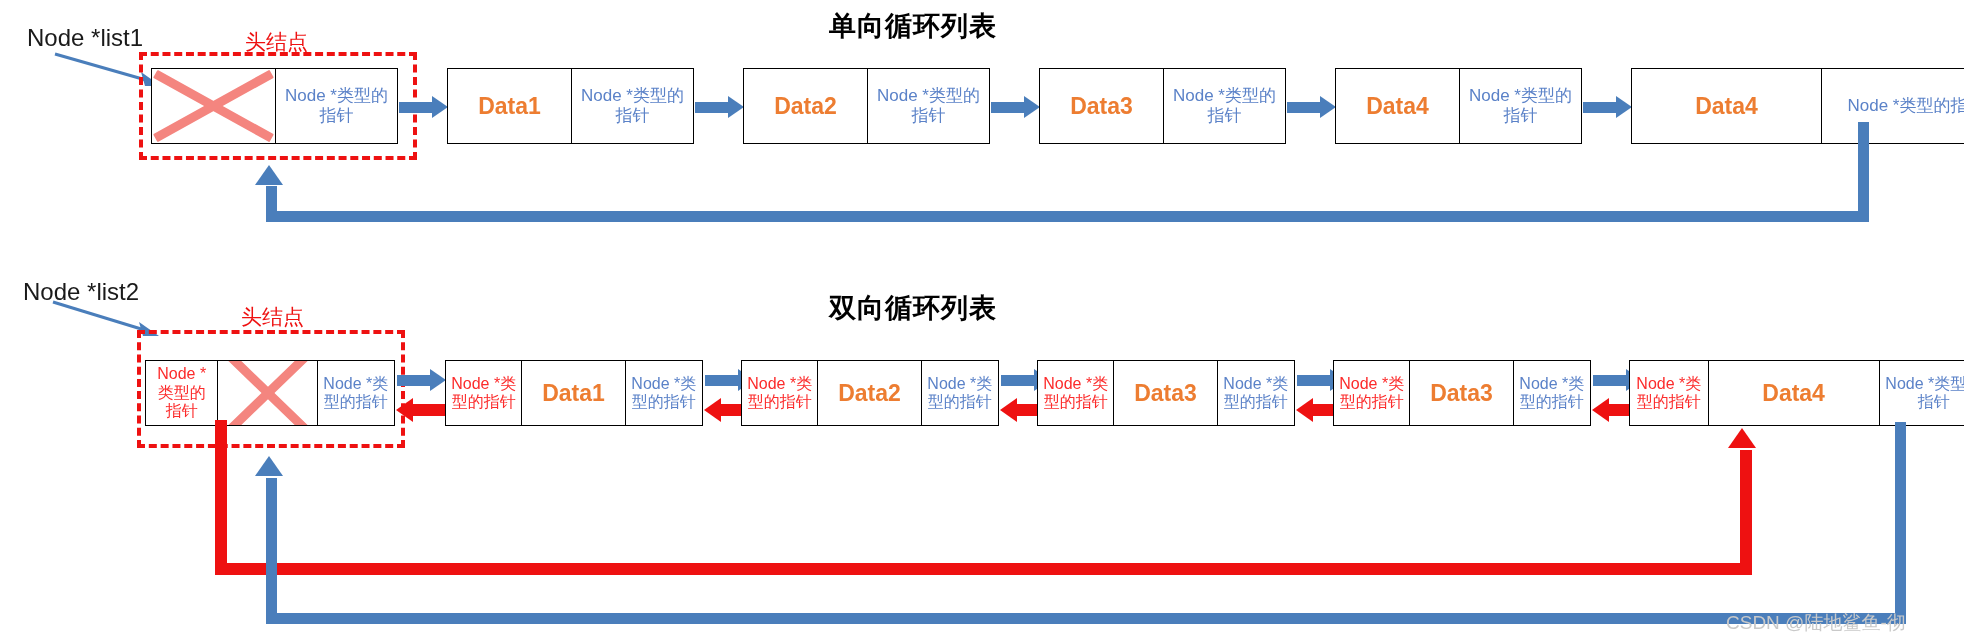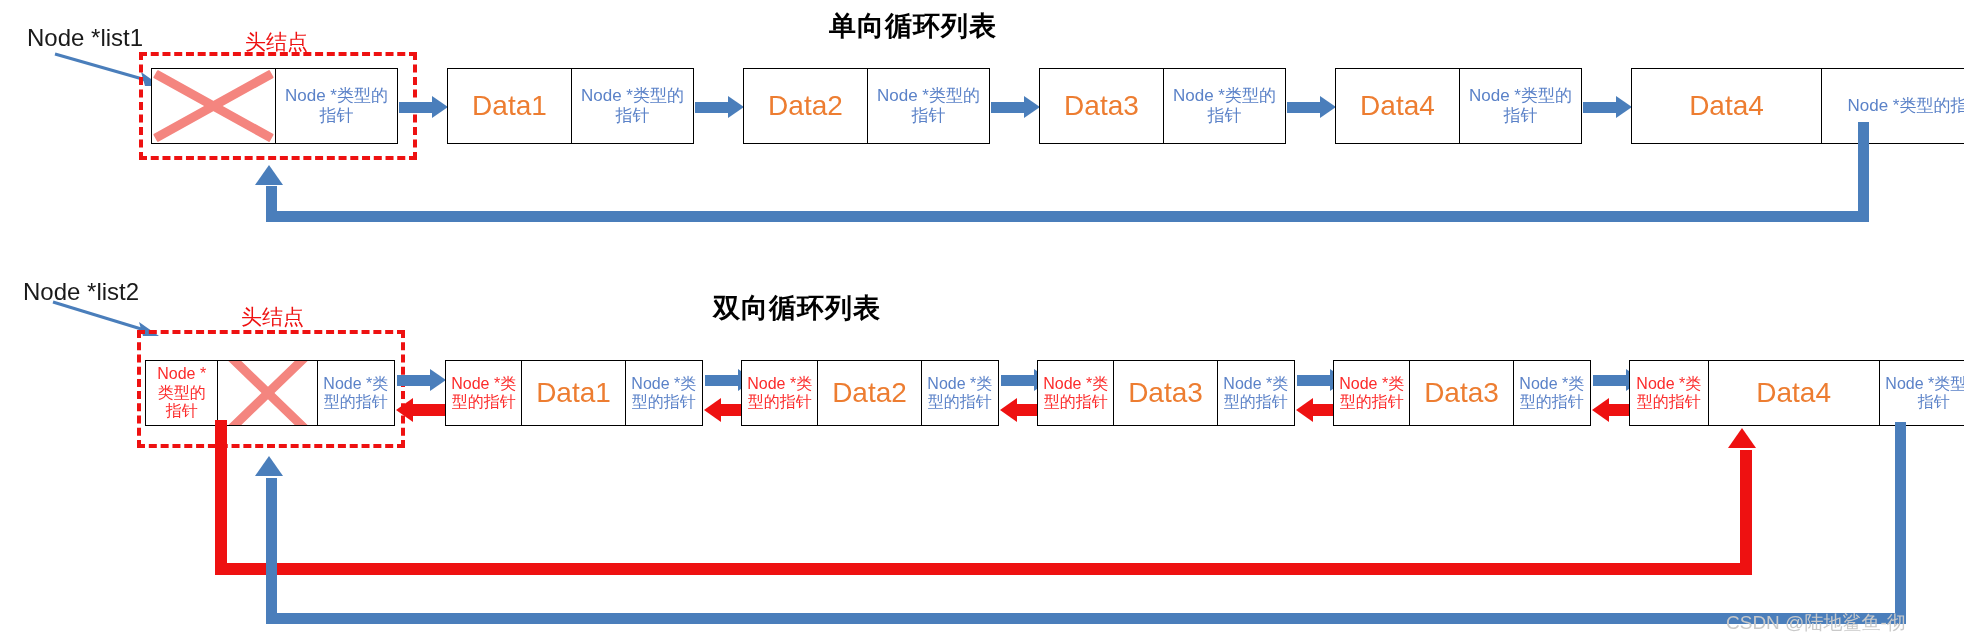--- a/index.html
+++ b/index.html
@@ -62,22 +62,22 @@
     justify-content: center;
     text-align: center;
     position: relative;
     background: #ffffff;
     overflow: hidden;
   }
   .cell + .cell { border-left: 1.6px solid #000000; }
 
   .cell-data {
     color: #ed7d31;
-    font-size: 28px;
-    font-weight: 400;
+    font-size: 23px;
+    font-weight: 700;
   }
   .cell-next {
     color: #5b82c8;
     font-size: 17px;
     line-height: 1.15;
     padding: 0 4px;
   }
   .cell-prev {
     color: #fc2b2b;
     font-size: 17px;
@@ -224,21 +224,21 @@
   <div class="abs node" style="left:1618px; top:68px; width:380px; height:76px;">
     <div class="cell cell-data" style="width:190px;">Data4</div>
     <div class="cell cell-next" style="width:190px;">Node *类型的指针</div>
   </div>
 
   <div class="abs line-v" style="left:1845px; top:122px; height:98px;"></div>
   <div class="abs line-h" style="left:253px; top:211px; width:1603px;"></div>
   <div class="abs line-v" style="left:253px; top:186px; height:30px;"></div>
   <div class="abs arrow-head-up" style="left:242px; top:165px;"></div>
 
-  <div class="abs section-title" style="left:700px; top:290px; width:400px; ">双向循环列表</div>
+  <div class="abs section-title" style="left:700px; top:290px; width:400px; text-align:center;">双向循环列表</div>
 
   <div class="abs var-label" style="left:10px; top:278px;">Node *list2</div>
 
   <svg class="abs diag-arrow" style="left:38px; top:298px; width:120px; height:42px;" viewBox="0 0 120 42">
     <line x1="2" y1="4" x2="100" y2="34" stroke="#4a7ebb" stroke-width="3"></line>
     <polygon points="108,38 88,24 92,38" fill="#4a7ebb"></polygon>
   </svg>
 
   <div class="abs head-frame" style="left:124px; top:330px; width:268px; height:118px;"></div>
   <div class="abs head-caption" style="left:228px; top:303px;">头结点</div>

